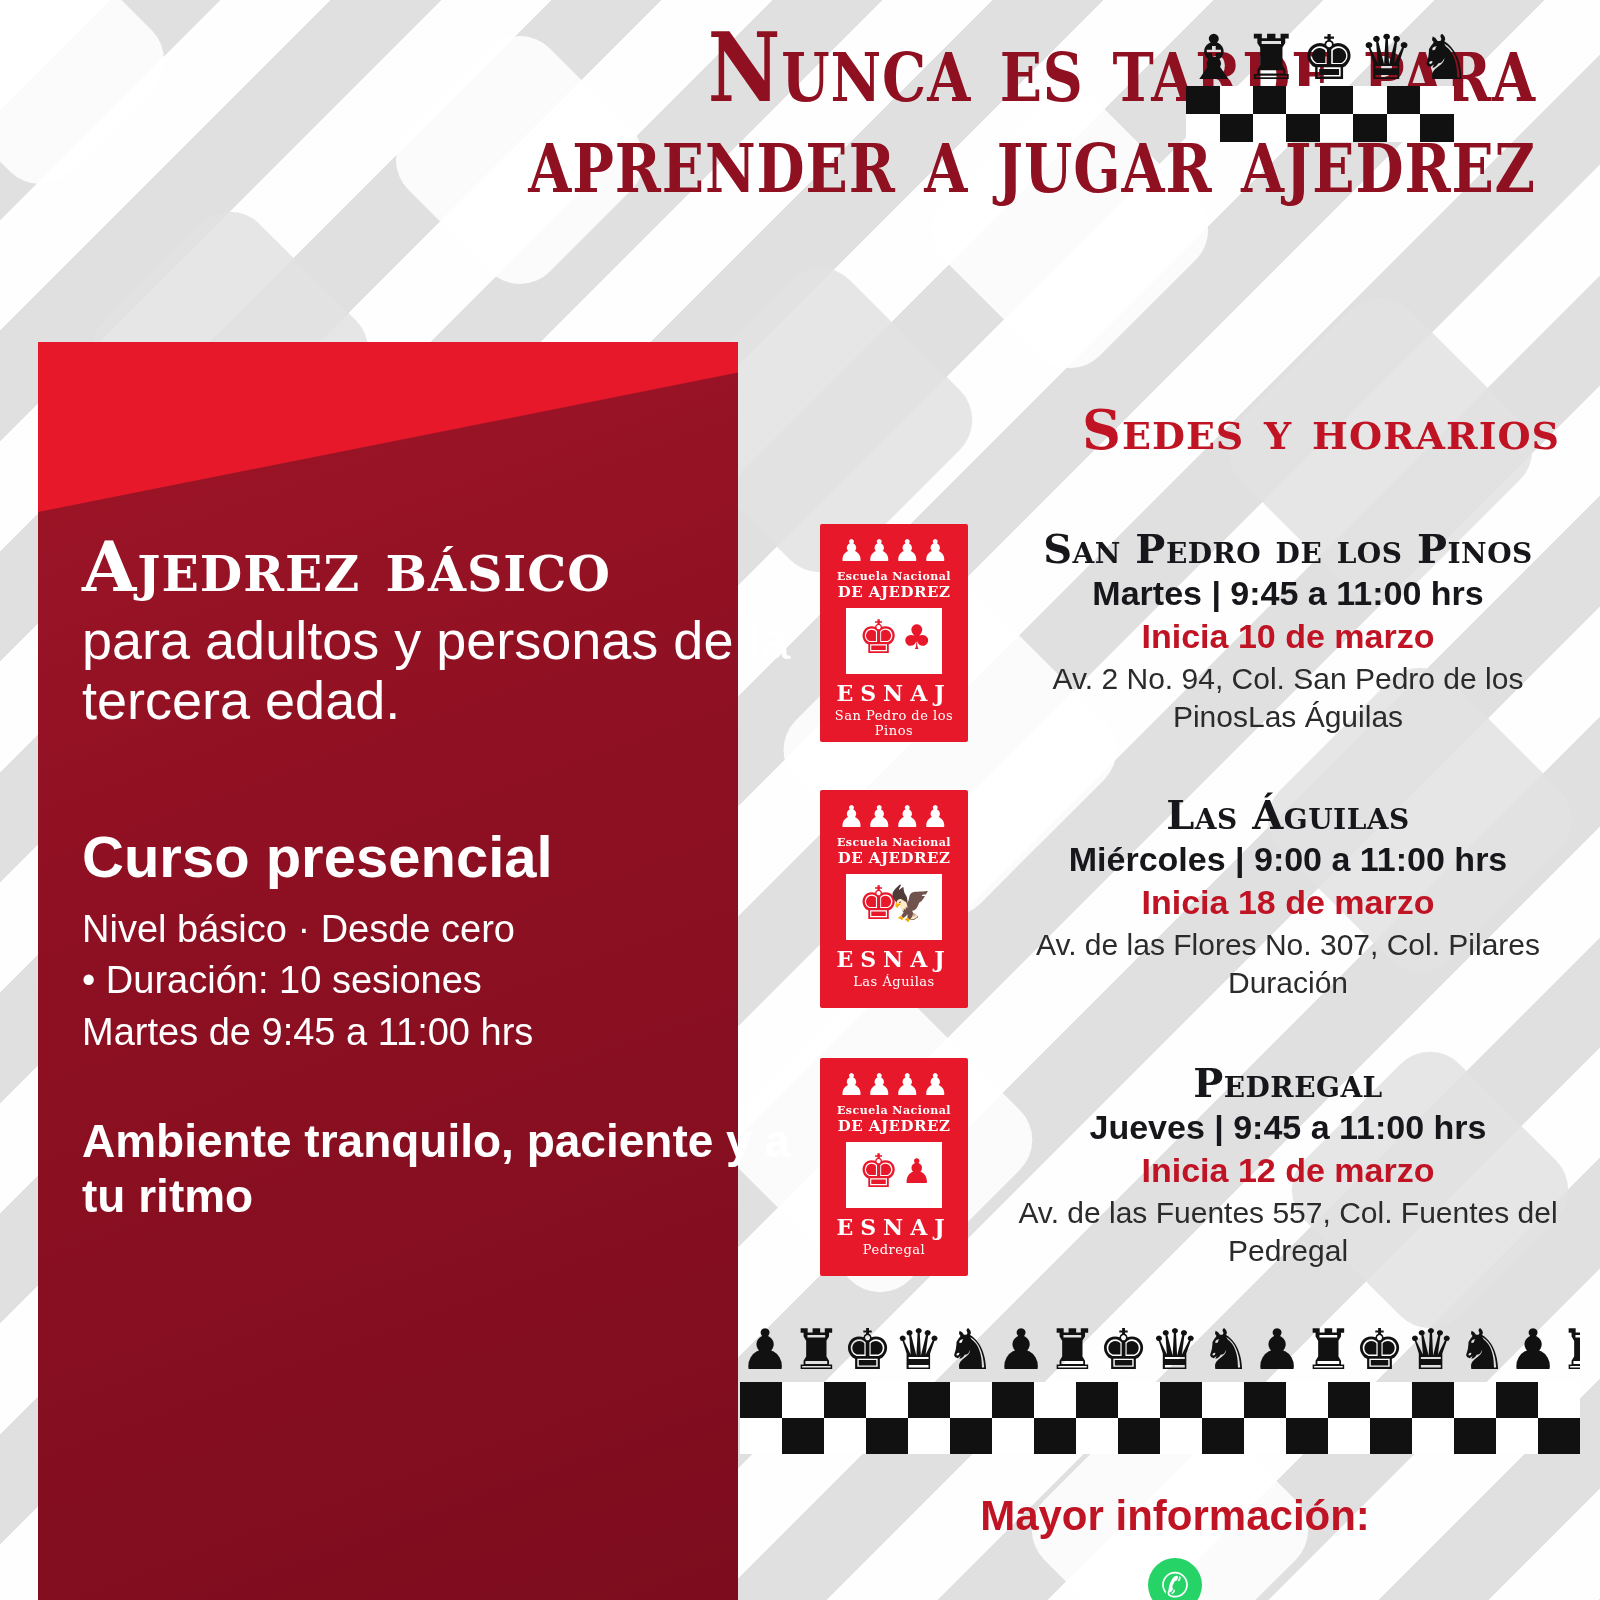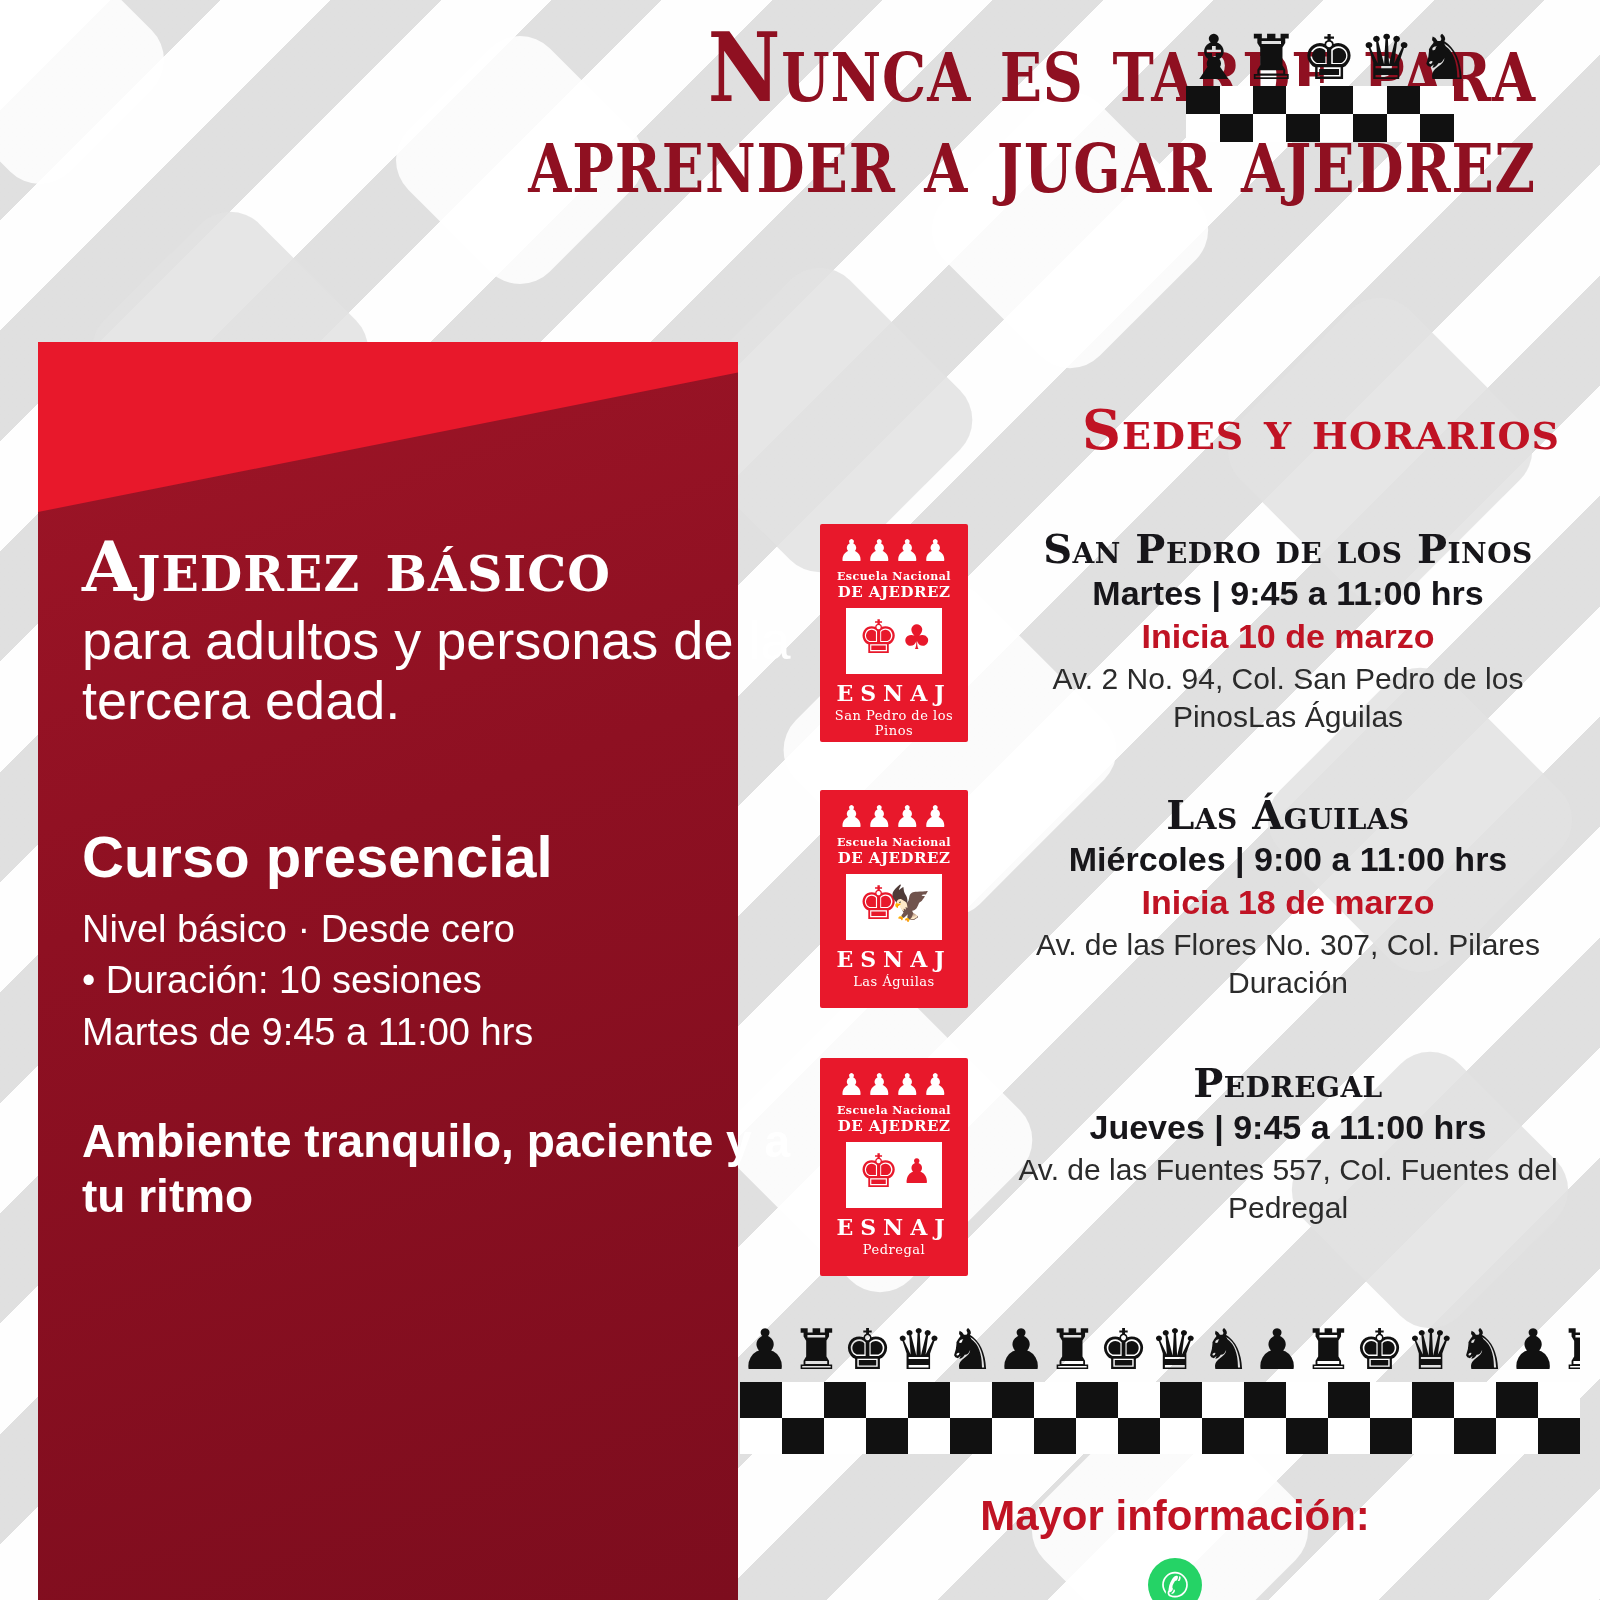--- a/index.html
+++ b/index.html
@@ -263,20 +263,21 @@
     <div class="emblem">
       <span class="k">♚</span>
       <span class="m">♟</span>
     </div>
     <div class="esnaj">ESNAJ</div>
     <div class="place">Pedregal</div>
   </div>
   <div class="vtext">
     <div class="vname">Pedregal</div>
     <div class="vtime">Jueves | 9:45 a 11:00 hrs</div>
+    <div class="vstart">Inicia 12 de marzo</div>
     <div class="vaddr">Av. de las Fuentes 557, Col. Fuentes del Pedregal</div>
   </div>
 </div>
 
 <div id="chess-strip">
   <div class="pieces">♟♜♚♛♞♟♜♚♛♞♟♜♚♛♞♟♜</div>
   <div class="board">
     <div class="r1"></div>
     <div class="r2"></div>
   </div>

